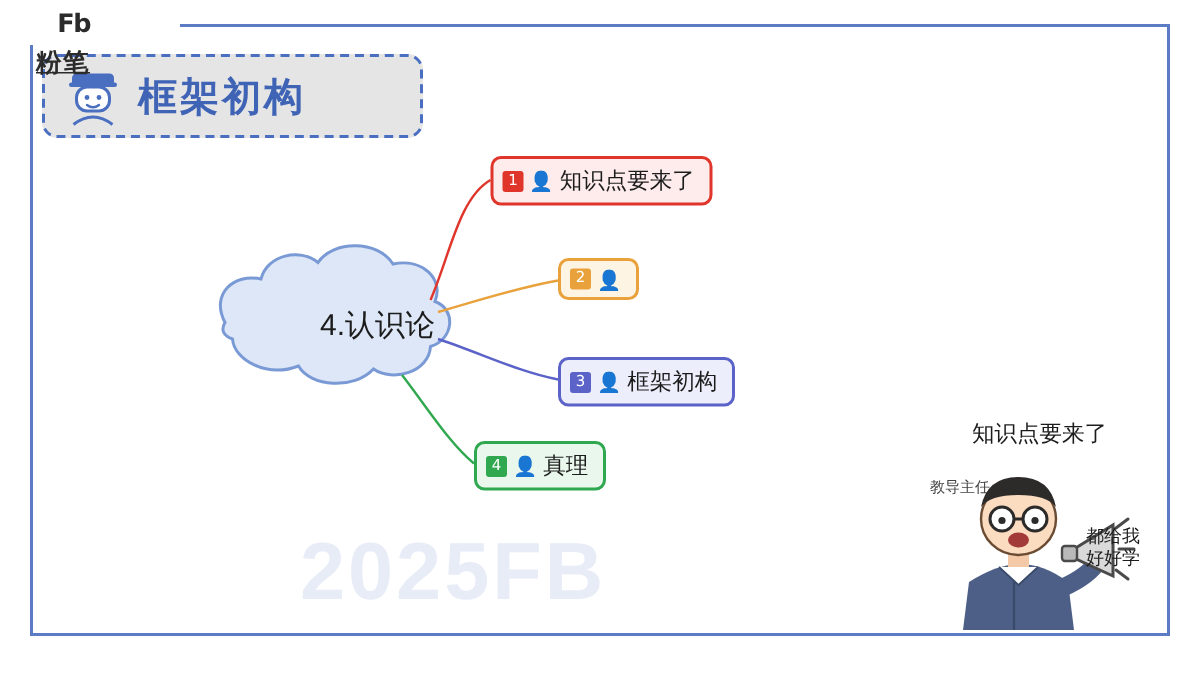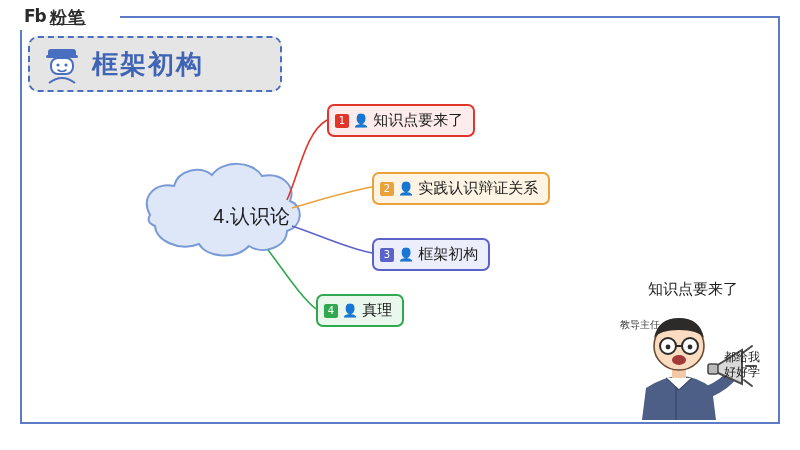--- a/index.html
+++ b/index.html
@@ -20,23 +20,24 @@
     height: 450px;
     background: #ffffff;
   }
 
   
   .brand {
     position: absolute;
     left: 24px;
     top: 6px;
     display: flex;
-    align-items: flex-start;
+    align-items: flex-end;
     gap: 4px;
     z-index: 40;
+    flex-direction: column;
   }
   .brand-mark {
     font-size: 17px;
     font-weight: bold;
     color: #2b2b2b;
     letter-spacing: -1px;
     font-family: "DejaVu Sans", sans-serif;
   }
   .brand-text {
     font-size: 17px;
@@ -233,20 +234,21 @@
   <div class="top-rule"></div>
   <div class="right-rule"></div>
   <div class="bottom-rule"></div>
   <div class="left-rule"></div>
 
   <div class="brand">
     <span class="brand-mark">Fb</span>
     <span class="brand-text">粉笔</span>
   </div>
 
+  <div class="watermark">2025FB</div>
 
   <div class="title-chip">
     <svg class="title-avatar" viewBox="0 0 36 38">
       <rect x="4" y="3" width="28" height="9" rx="3" fill="#4a6fc0"></rect>
       <rect x="2" y="9" width="32" height="3" rx="1.5" fill="#4a6fc0"></rect>
       <rect x="7" y="12" width="22" height="16" rx="7" fill="#ffffff" stroke="#4a6fc0" stroke-width="2"></rect>
       <circle cx="14" cy="19" r="1.6" fill="#4a6fc0"></circle>
       <circle cx="22" cy="19" r="1.6" fill="#4a6fc0"></circle>
       <path d="M14 24 Q18 27 22 24" stroke="#4a6fc0" stroke-width="1.6" fill="none" stroke-linecap="round"></path>
       <path d="M5 37 Q18 27 31 37" stroke="#4a6fc0" stroke-width="2" fill="none"></path>
@@ -279,21 +281,20 @@
 
   <div class="node" id="node-1">
     <span class="num">1</span>
     <span class="person person-red">👤</span>
     <span class="label">知识点要来了</span>
   </div>
 
   <div class="node" id="node-2">
     <span class="num">2</span>
     <span class="person person-orange">👤</span>
-    <span class="label">实践认识辩证关系</span>
   </div>
 
   <div class="node" id="node-3">
     <span class="num">3</span>
     <span class="person person-blue">👤</span>
     <span class="label">框架初构</span>
   </div>
 
   <div class="node" id="node-4">
     <span class="num">4</span>

